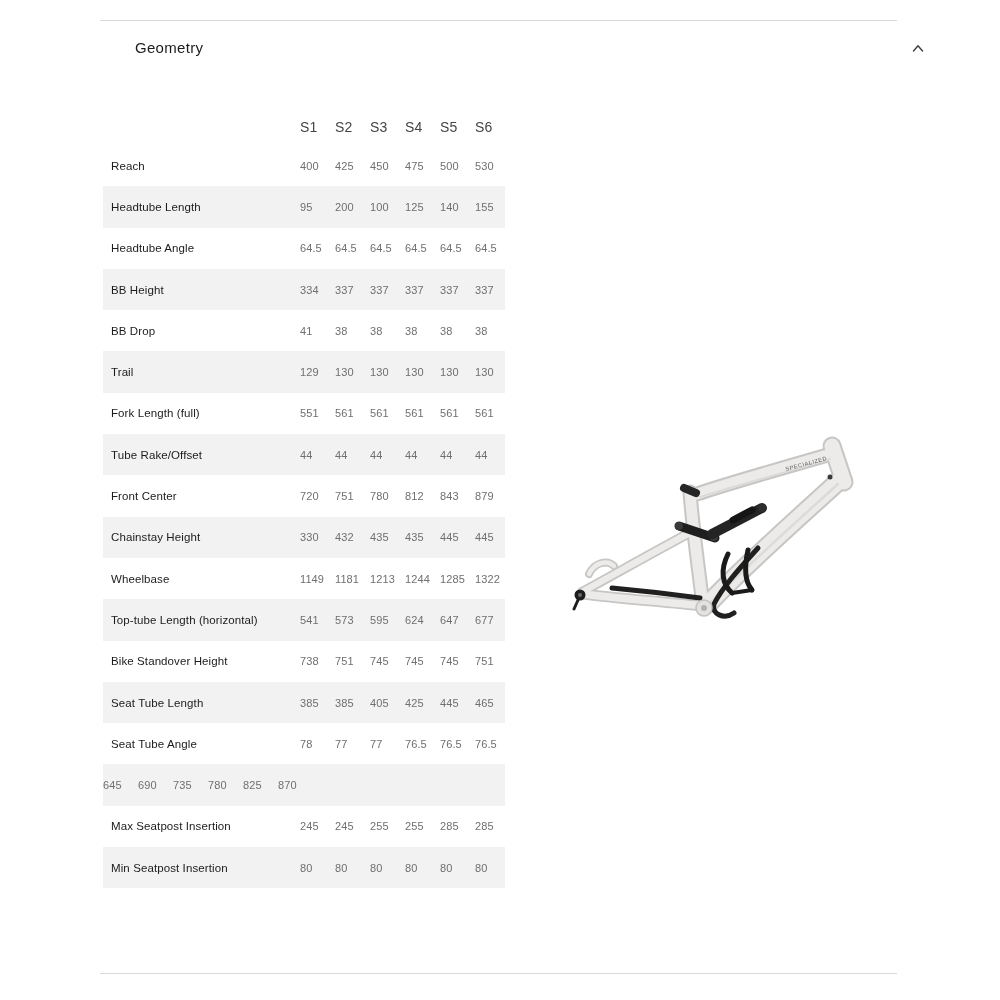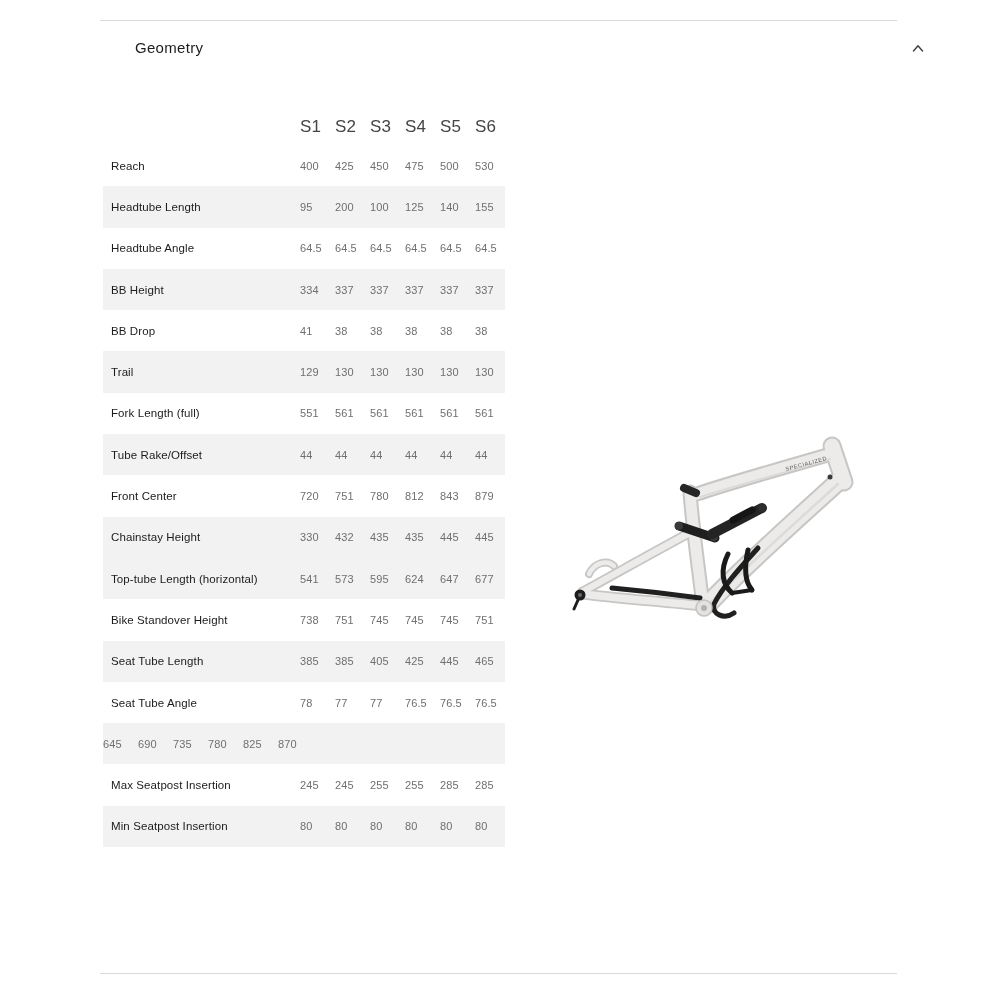--- a/index.html
+++ b/index.html
@@ -27,21 +27,21 @@
   .trow { display:flex; align-items:center; height:41.3px; }
   .trow.shaded { background:#f2f2f2; }
   .thead-row { height:37px; }
   .tlabel {
     width:189px; padding-left:8px; flex:none;
     font-size:11.5px; color:#1b1b1b; letter-spacing:0.1px;
   }
   .tcell {
     width:35px; flex:none; font-size:11px; color:#6f6f6f; letter-spacing:0.1px;
   }
-  .thead-row .tcell { color:#454545; font-size:17px; font-weight:500; }
+  .thead-row .tcell { color:#454545; font-size:14px; font-weight:500; }
 
   .bike-figure { position:absolute; left:550px; top:430px; width:316px; height:204px; }
 </style>
 </head>
 <body>
 
 <div class="divider" id="top-divider"></div>
 
 <div class="section-header">
   <span class="section-title">Geometry</span>
@@ -148,20 +148,29 @@
       </div>
       <div class="trow shaded">
         <div class="tlabel">Chainstay Height</div>
         <div class="tcell">330</div>
         <div class="tcell">432</div>
         <div class="tcell">435</div>
         <div class="tcell">435</div>
         <div class="tcell">445</div>
         <div class="tcell">445</div>
       </div>
+      <div class="trow">
+        <div class="tlabel">Wheelbase</div>
+        <div class="tcell">1149</div>
+        <div class="tcell">1181</div>
+        <div class="tcell">1213</div>
+        <div class="tcell">1244</div>
+        <div class="tcell">1285</div>
+        <div class="tcell">1322</div>
+      </div>
       <div class="trow shaded">
         <div class="tlabel">Top-tube Length (horizontal)</div>
         <div class="tcell">541</div>
         <div class="tcell">573</div>
         <div class="tcell">595</div>
         <div class="tcell">624</div>
         <div class="tcell">647</div>
         <div class="tcell">677</div>
       </div>
       <div class="trow">

